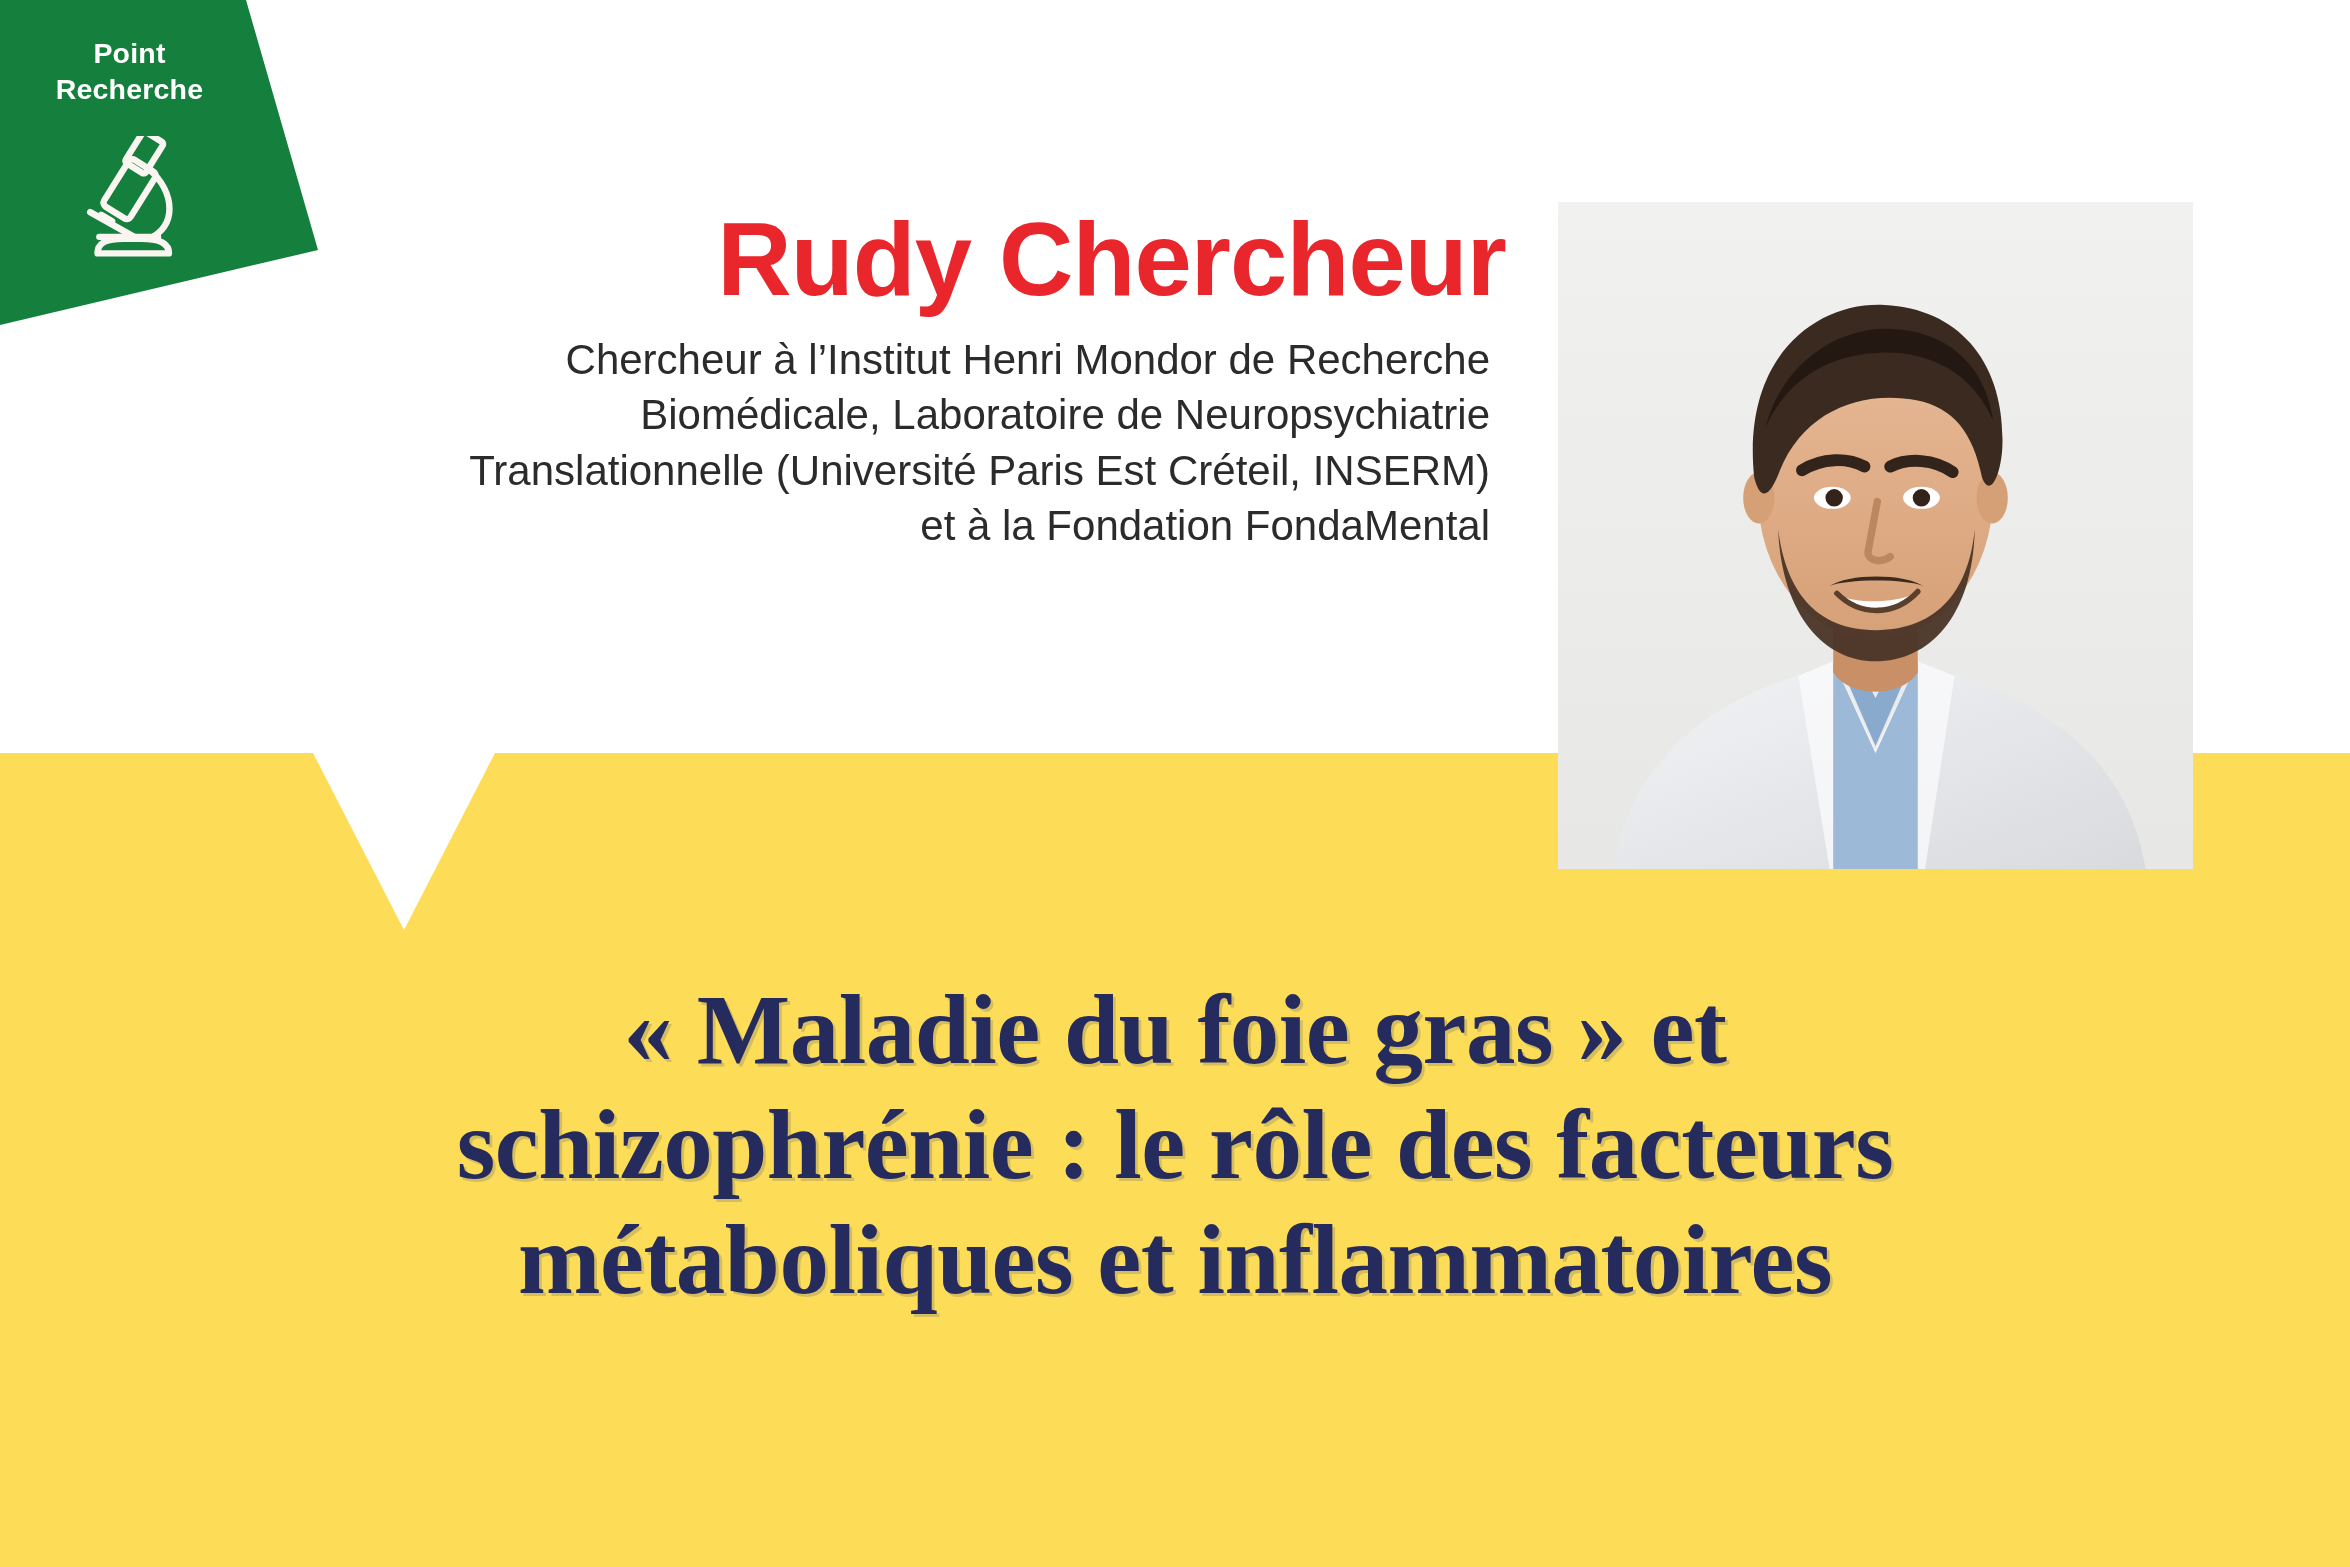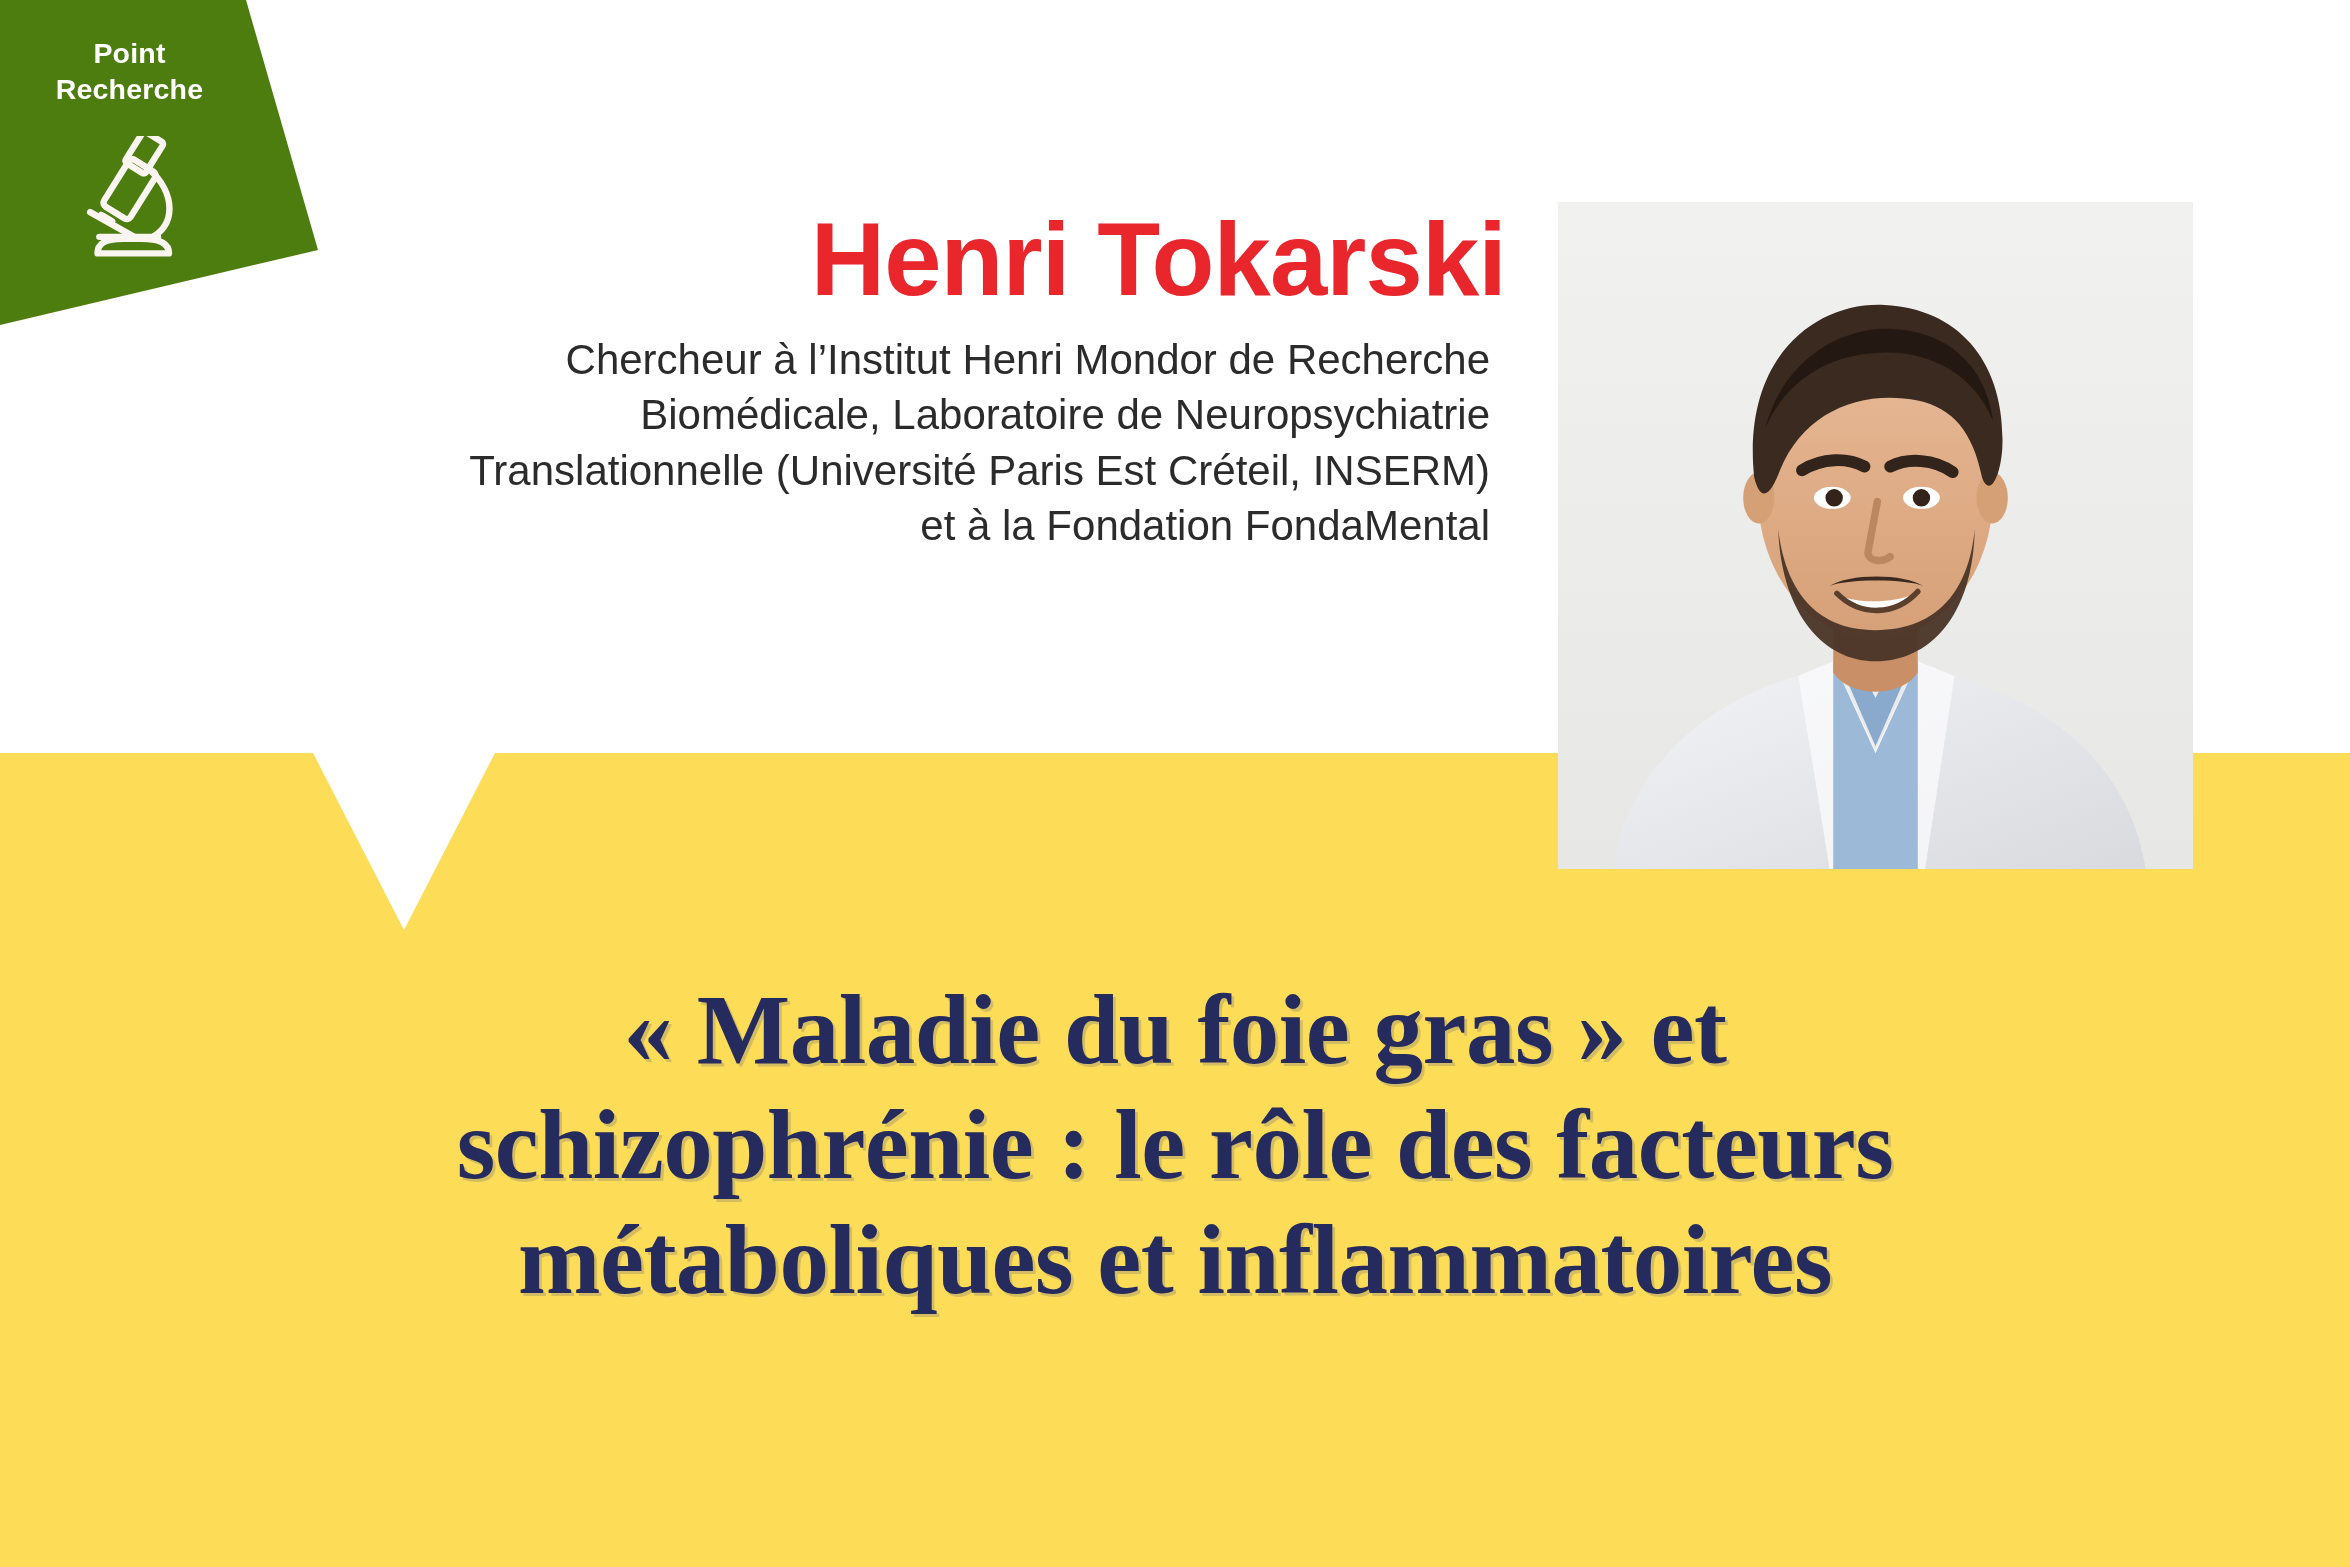--- a/index.html
+++ b/index.html
@@ -37,21 +37,21 @@
     clip-path: polygon(0% 0%, 100% 0%, 50% 100%);
   }
 
   
   .badge {
     position: absolute;
     left: 0;
     top: 0;
     width: 318px;
     height: 331px;
-    background: #4d7c0f;
+    background: #15803d;
     clip-path: polygon(0 0, 246px 0, 318px 250px, 0 325px);
   }
   .badge-label {
     position: absolute;
     left: 0;
     top: 35px;
     width: 259px;
     text-align: center;
     color: #ffffff;
     font-weight: bold;
@@ -150,21 +150,21 @@
         <path d="M10 83 L58 110"></path>
 
         <path d="M20 110 L84 110"></path>
 
         <path d="M18 128 C 18 115, 30 112, 46 112 L66 112 C 84 112, 96 116, 96 128 Z"></path>
       </svg>
     </span>
   </div>
 
   <div class="speaker">
-    <h1 class="speaker-name">Henri Tokarski</h1>
+    <h1 class="speaker-name">Rudy Chercheur</h1>
     <p class="speaker-affiliation">Chercheur à l’Institut Henri Mondor de Recherche
 Biomédicale, Laboratoire de Neuropsychiatrie
 Translationnelle (Université Paris Est Créteil, INSERM)
 et à la Fondation FondaMental</p>
   </div>
 
   <div class="portrait">
     <svg viewBox="0 0 692 726" preserveAspectRatio="xMidYMid slice">
       <defs>
         <linearGradient id="bg" x1="0" y1="0" x2="0" y2="1">

